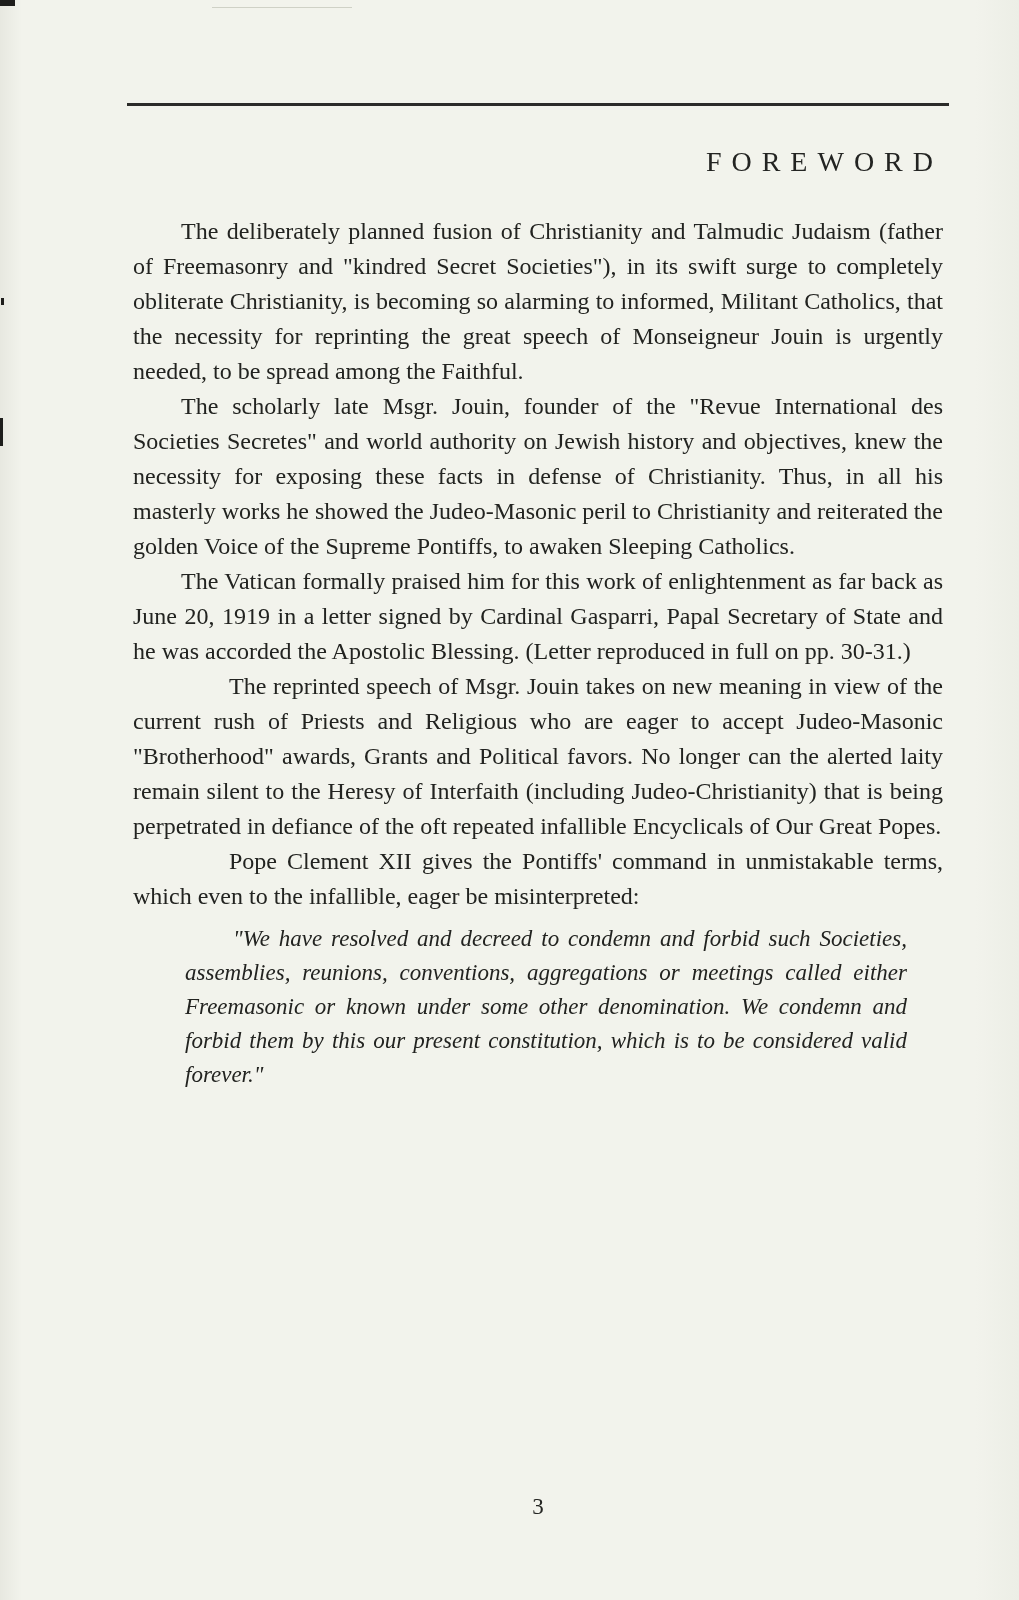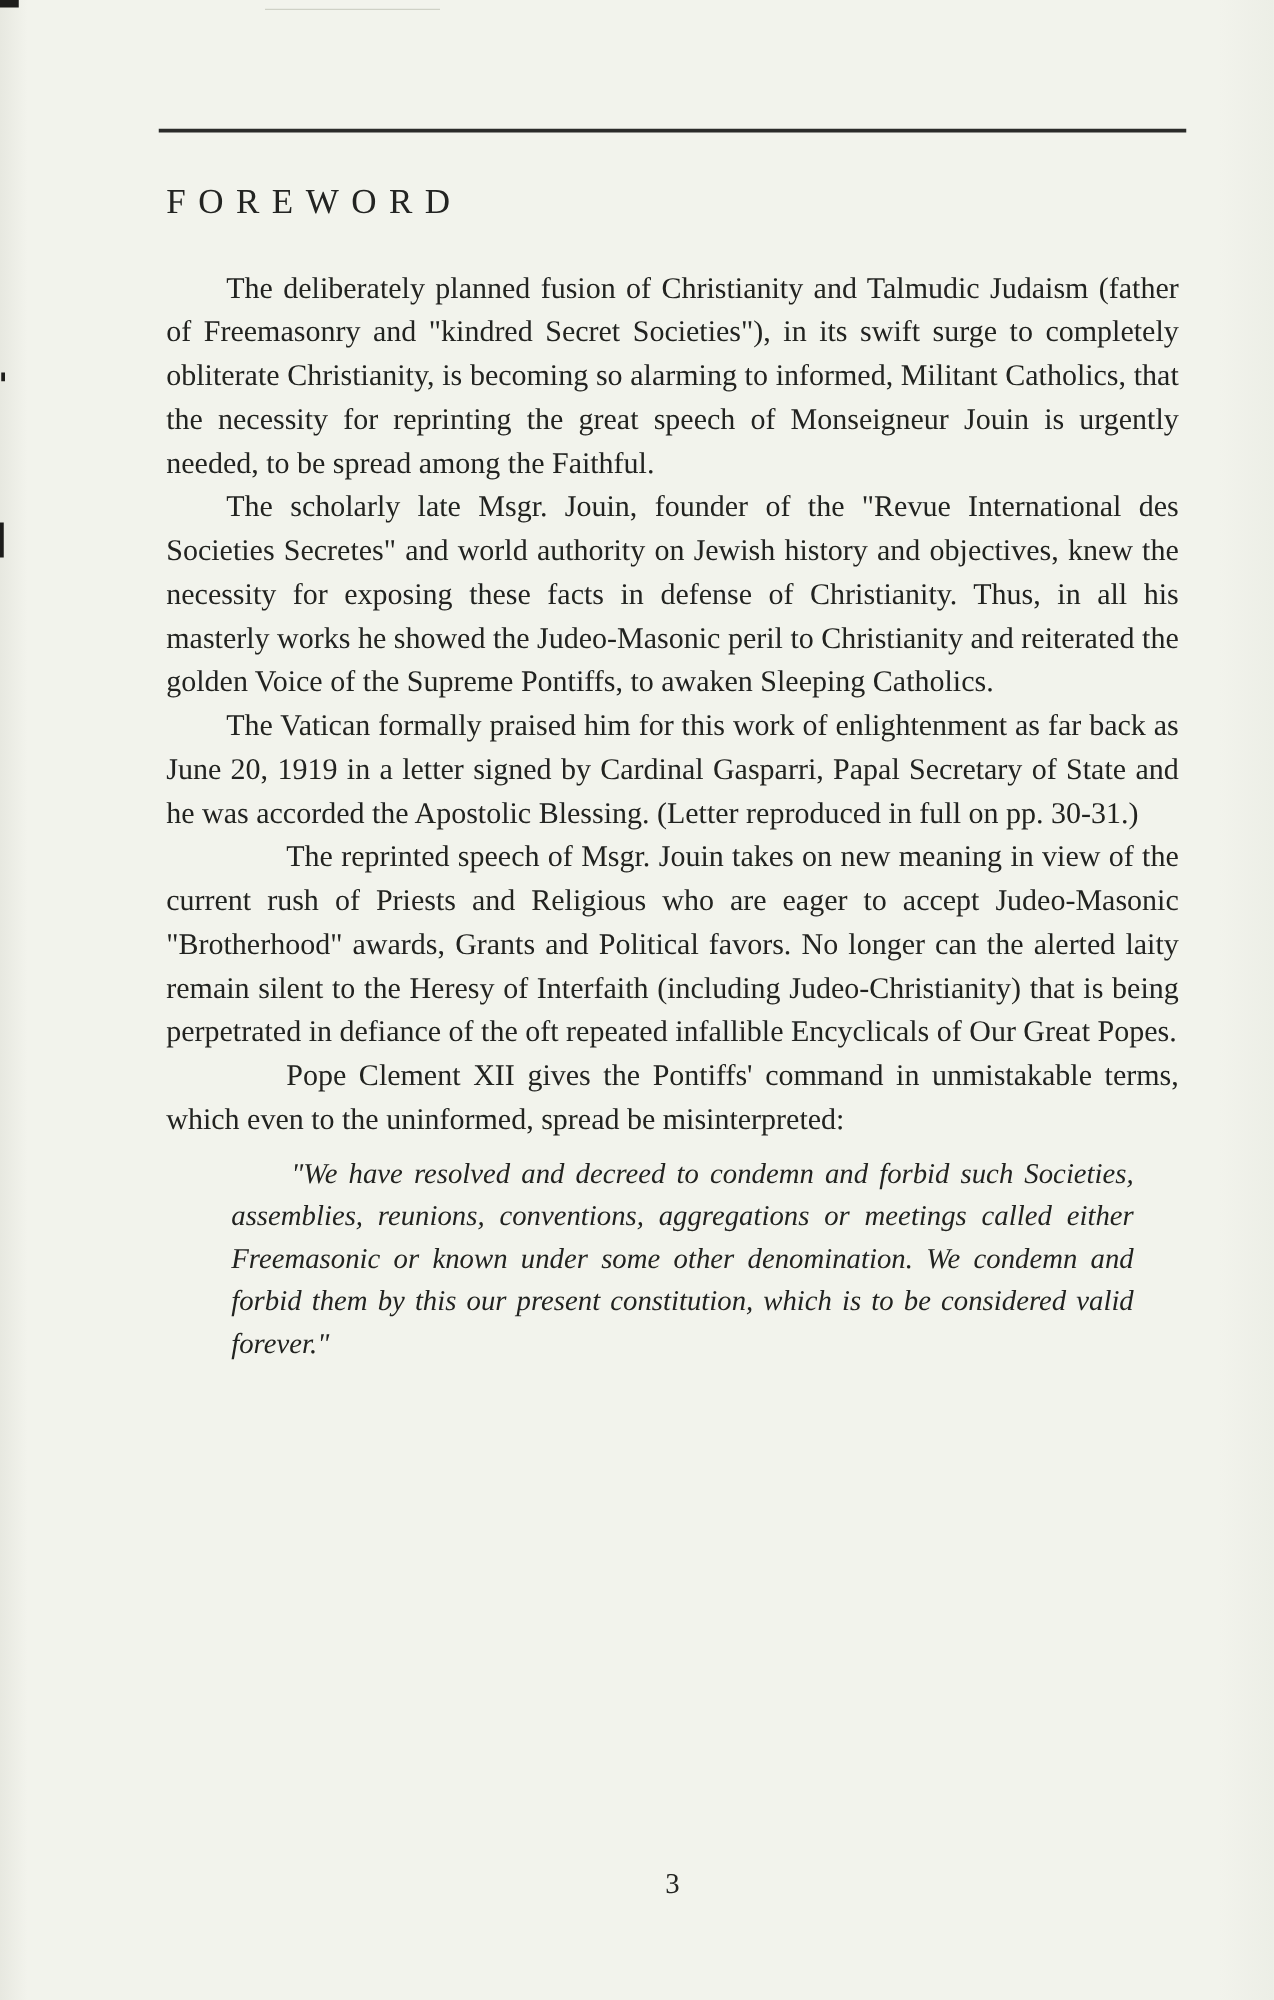--- a/index.html
+++ b/index.html
@@ -31,21 +31,21 @@
   .artifact.corner { top: 0; left: 0; width: 15px; height: 6px; }
   .artifact.edge-dash { top: 418px; left: 0; width: 3px; height: 28px; }
   .artifact.edge-dot { top: 298px; left: 1px; width: 3px; height: 7px; }
   .artifact.faint-line { top: 7px; left: 212px; width: 140px; height: 1px; background: #cfd1c6; }
   .page-title {
     position: absolute;
     top: 146px;
     left: 133px;
     right: 76px;
     margin: 0;
-    text-align: left;
+    text-align: right;
     font-size: 28px;
     font-weight: 500;
     letter-spacing: 10px;
     color: #232422;
   }
   .content {
     position: absolute;
     top: 214px;
     left: 133px;
     right: 76px;
@@ -89,17 +89,17 @@
 
 <div class="top-rule"></div>
 
 <h1 class="page-title">FOREWORD</h1>
 
 <div class="content">
     <p class="para indent-small"><span>The deliberately planned fusion of </span><span class="b">Christianity</span><span> and </span><span class="b">Talmudic Judaism</span><span> (father of Freemasonry and "kindred Secret Societies"), in its swift surge to completely obliterate Christianity, is becoming so alarming to informed, Militant Catholics, that the necessity for reprinting the great speech of Monseigneur Jouin is urgently needed, to be spread among the Faithful.</span></p>
     <p class="para indent-small"><span>The scholarly late Msgr. Jouin, founder of the "Revue International des Societies Secretes" and world authority on Jewish history and objectives, knew the necessity for exposing these facts in defense of Christianity. Thus, in all his masterly works he showed the Judeo-Masonic peril to Christianity and reiterated the golden </span><span class="b">Voice</span><span> of the </span><span class="b">Supreme Pontiffs,</span><span> to awaken </span><span class="b">Sleeping Catholics.</span></p>
     <p class="para indent-small"><span>The Vatican formally praised him for this work of enlightenment as far back as June 20, 1919 in a letter signed by Cardinal Gasparri, Papal Secretary of State and he was accorded the Apostolic Blessing. (Letter reproduced in full on pp. 30-31.)</span></p>
     <p class="para indent-large"><span>The reprinted speech of Msgr. Jouin takes on new meaning in view of the current rush of Priests and Religious who are eager to accept Judeo-Masonic </span><span class="b">"Brotherhood"</span><span> awards, Grants and Political favors. No longer can the alerted laity remain silent to the </span><span class="b">Heresy of Interfaith</span><span> (including </span><span class="b">Judeo-Christianity</span><span>) that is being perpetrated in </span><span class="b">defiance</span><span> of the oft repeated infallible Encyclicals of Our Great Popes.</span></p>
-    <p class="para indent-large"><span>Pope Clement XII gives the Pontiffs' command in unmistakable terms, which </span><span class="b">even to the uninformed</span><span>, spread be misinterpreted:</span></p>
+    <p class="para indent-large"><span>Pope Clement XII gives the Pontiffs' command in unmistakable terms, which </span><span class="b">even to the infallible</span><span>, eager be misinterpreted:</span></p>
     <p class="para quote"><span>"We have resolved and decreed to condemn and forbid such Societies, assemblies, reunions, conventions, aggregations or meetings called either Freemasonic or known under some other denomination. </span><span class="b">We condemn and forbid them by this our present constitution, which is to be considered valid forever."</span></p>
   </div>
 
 <div class="page-number">3</div>
 
 </body></html>

